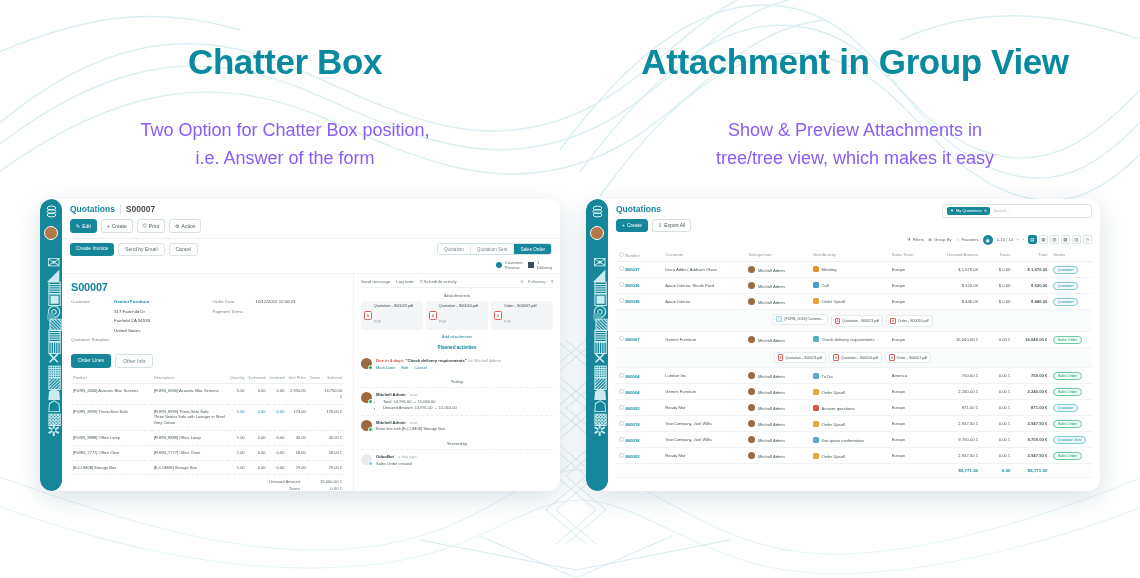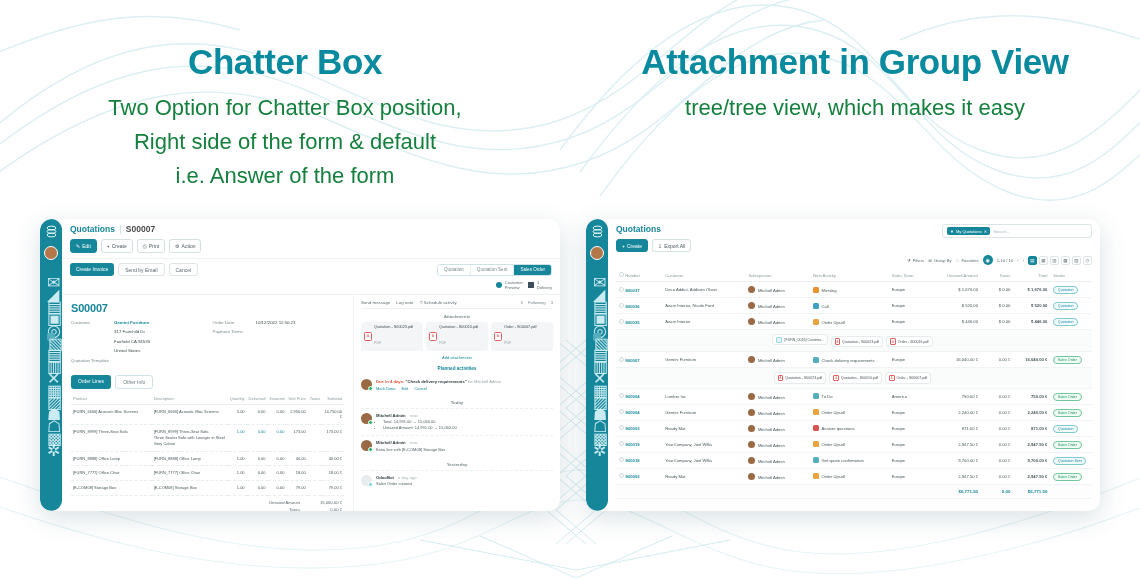--- a/index.html
+++ b/index.html
@@ -14,21 +14,21 @@
 
   .stage { position:relative; z-index:2; width:1140px; height:578px; }
 
   
   .headings { display:flex; width:1140px; padding-top:44px; }
   .hcol { width:570px; text-align:center; }
   .htitle {
     color:#0a8a9e; font-size:35px; font-weight:bold; letter-spacing:-0.4px;
     line-height:1.05;
   }
-  .hsub { margin-top:10px; color:#15803d; font-size:22px; line-height:1.55; }
+  .hsub { margin-top:36px; color:#8b5cf6; font-size:18px; line-height:1.55; }
 
   
   .panels { position:relative; margin-top:26px; height:310px; }
 
   .panel {
     position:absolute; top:0; background:#fff;
     border-radius:12px;
     box-shadow:0 7px 26px rgba(30,80,95,.17);
     overflow:hidden;
     display:flex;
@@ -255,27 +255,27 @@
   </g>
 </svg>
 
 <div class="stage">
 
   <div class="headings">
     <div class="hcol">
       <div class="htitle">Chatter Box</div>
       <div class="hsub">
         <div>Two Option for Chatter Box position,</div>
-        <div>Right side of the form &amp; default</div>
         <div>i.e. Answer of the form</div>
       </div>
     </div>
     <div class="hcol">
       <div class="htitle">Attachment in Group View</div>
       <div class="hsub">
+        <div>Show &amp; Preview Attachments in</div>
         <div>tree/tree view, which makes it easy</div>
       </div>
     </div>
   </div>
 
   <div class="panels">
 
     <div class="panel panel-left">
 
       <div class="osb">

